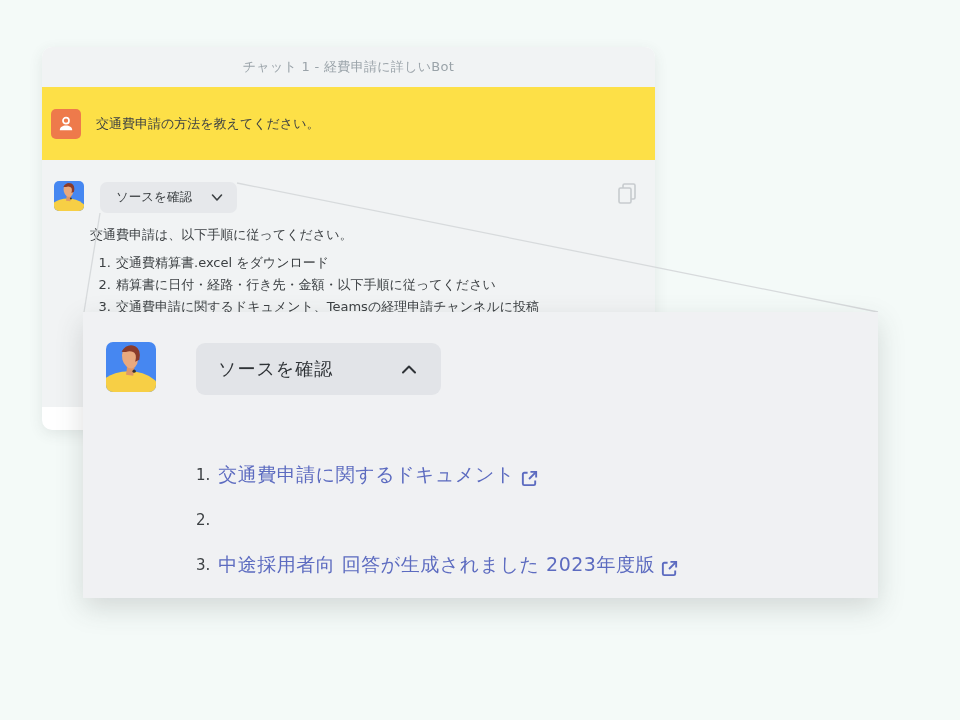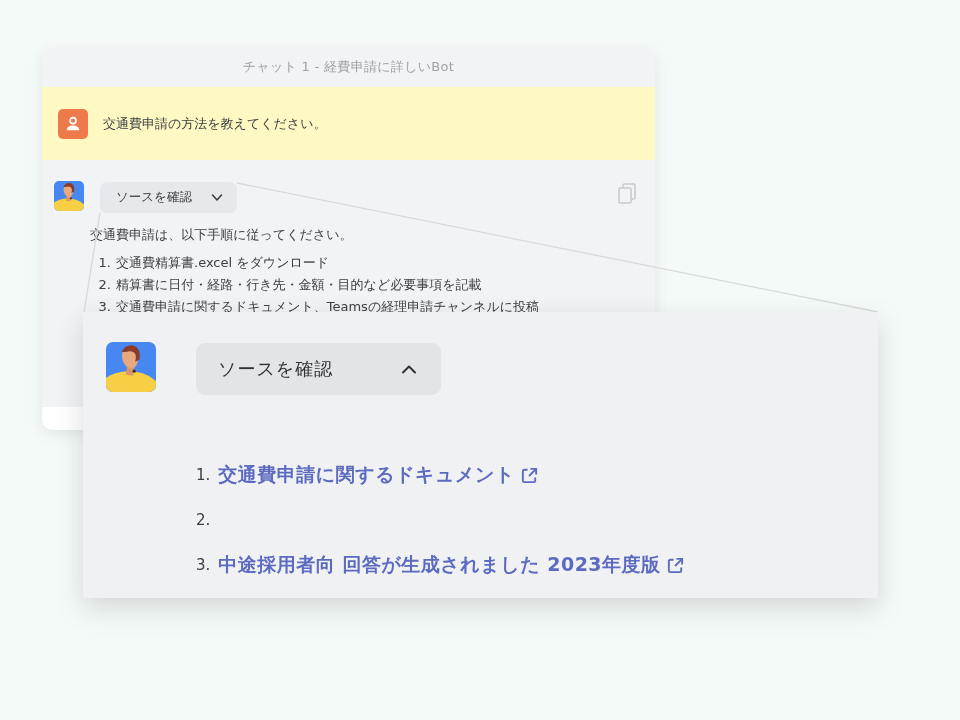--- a/index.html
+++ b/index.html
@@ -18,22 +18,22 @@
     box-shadow:0 4px 14px rgba(60,64,67,.10);
     z-index:1;overflow:hidden;
   }
   .chat-header{
     height:40px;background:#f1f3f4;
     display:flex;align-items:center;justify-content:center;text-align:right;
   }
   .chat-header .title{font-size:13px;color:#9aa3a9;letter-spacing:.3px;}
 
   .user-row{
-    height:73px;background:#fef9c3;
-    display:flex;align-items:center;padding-left:16px;box-sizing:border-box;
+    height:73px;background:#fde047;
+    display:flex;align-items:center;padding-left:9px;box-sizing:border-box;
   }
   .avatar-user{
     width:30px;height:30px;border-radius:5px;background:#ee7a4b;
     display:flex;align-items:center;justify-content:center;flex:0 0 auto;
   }
   .user-text{margin-left:15px;font-size:13px;color:#3c4043;}
 
   .bot-row{
     height:247px;background:#f1f3f4;position:relative;
   }
@@ -80,21 +80,21 @@
   }
   .src-btn-lg .lbl{font-size:18px;color:#2f3337;letter-spacing:1px;}
   .overlay-heading{
     position:absolute;left:112px;top:101px;font-size:20px;color:#3c4043;letter-spacing:.5px;
   }
   .doc-links{position:absolute;left:113px;top:150px;margin:0;padding:0;list-style:none;}
   .doc-links li{display:flex;align-items:center;height:26px;margin-bottom:19px;}
   .doc-links .num{font-size:15px;color:#3c4043;margin-right:8px;}
   .doc-link{
     font-size:19px;color:#5c6bc0;text-decoration:none;letter-spacing:.5px;
-    display:inline-flex;align-items:center;cursor:pointer;font-weight:bold;
+    display:inline-flex;align-items:flex-end;cursor:pointer;
   }
   .ext-ico{margin-left:5px;flex:0 0 auto;}
 </style>
 </head>
 <body>
 
 <div class="stage">
 
   <div class="chat-window">
 
@@ -140,21 +140,21 @@
 
       <div class="bot-body">
         <p class="bot-intro">交通費申請は、以下手順に従ってください。</p>
         <ul class="bot-steps">
           <li>
             <span class="num">1.</span>
             <span>交通費精算書.excel をダウンロード</span>
           </li>
           <li>
             <span class="num">2.</span>
-            <span>精算書に日付・経路・行き先・金額・目的など必要事項を記載</span>
+            <span>精算書に日付・経路・行き先・金額・以下手順に従ってください</span>
           </li>
           <li>
             <span class="num">3.</span>
             <span>交通費申請に関するドキュメント、Teamsの経理申請チャンネルに投稿</span>
           </li>
         </ul>
       </div>
     </div>
   </div>
 

